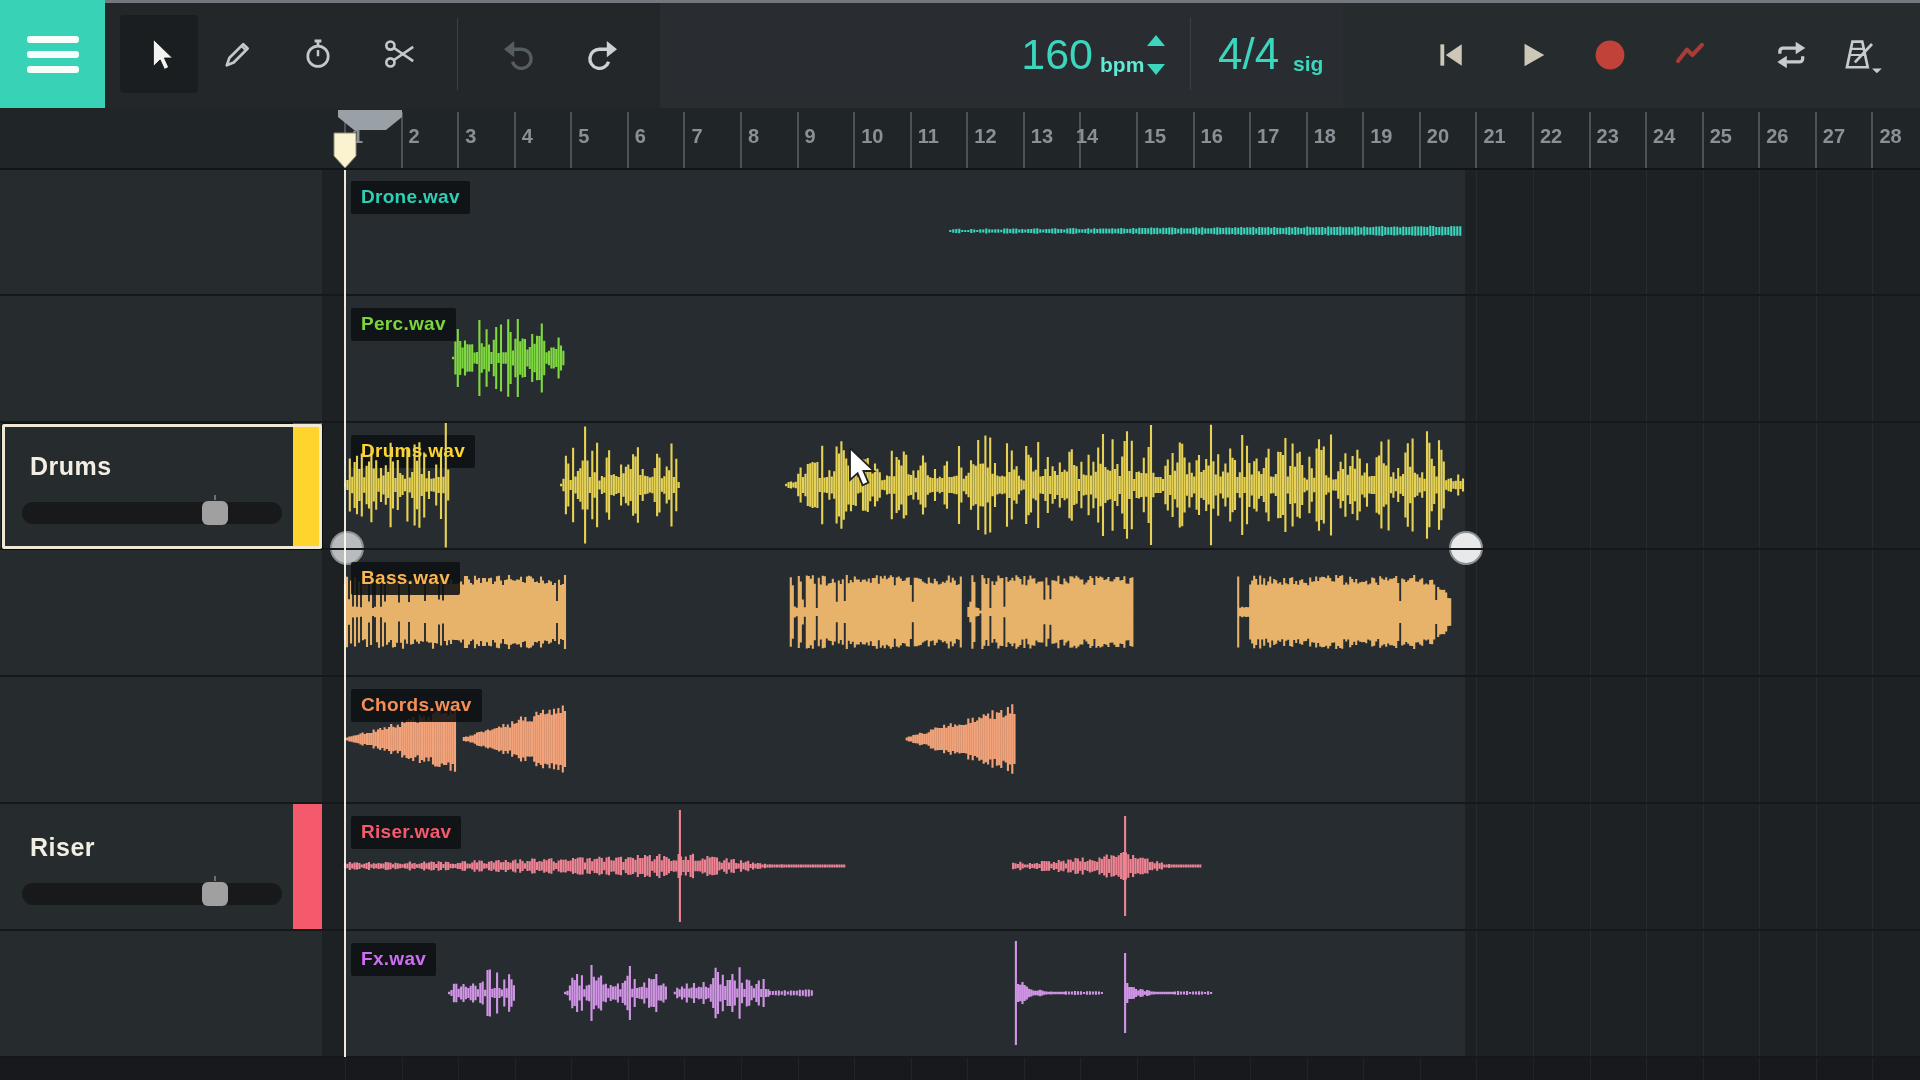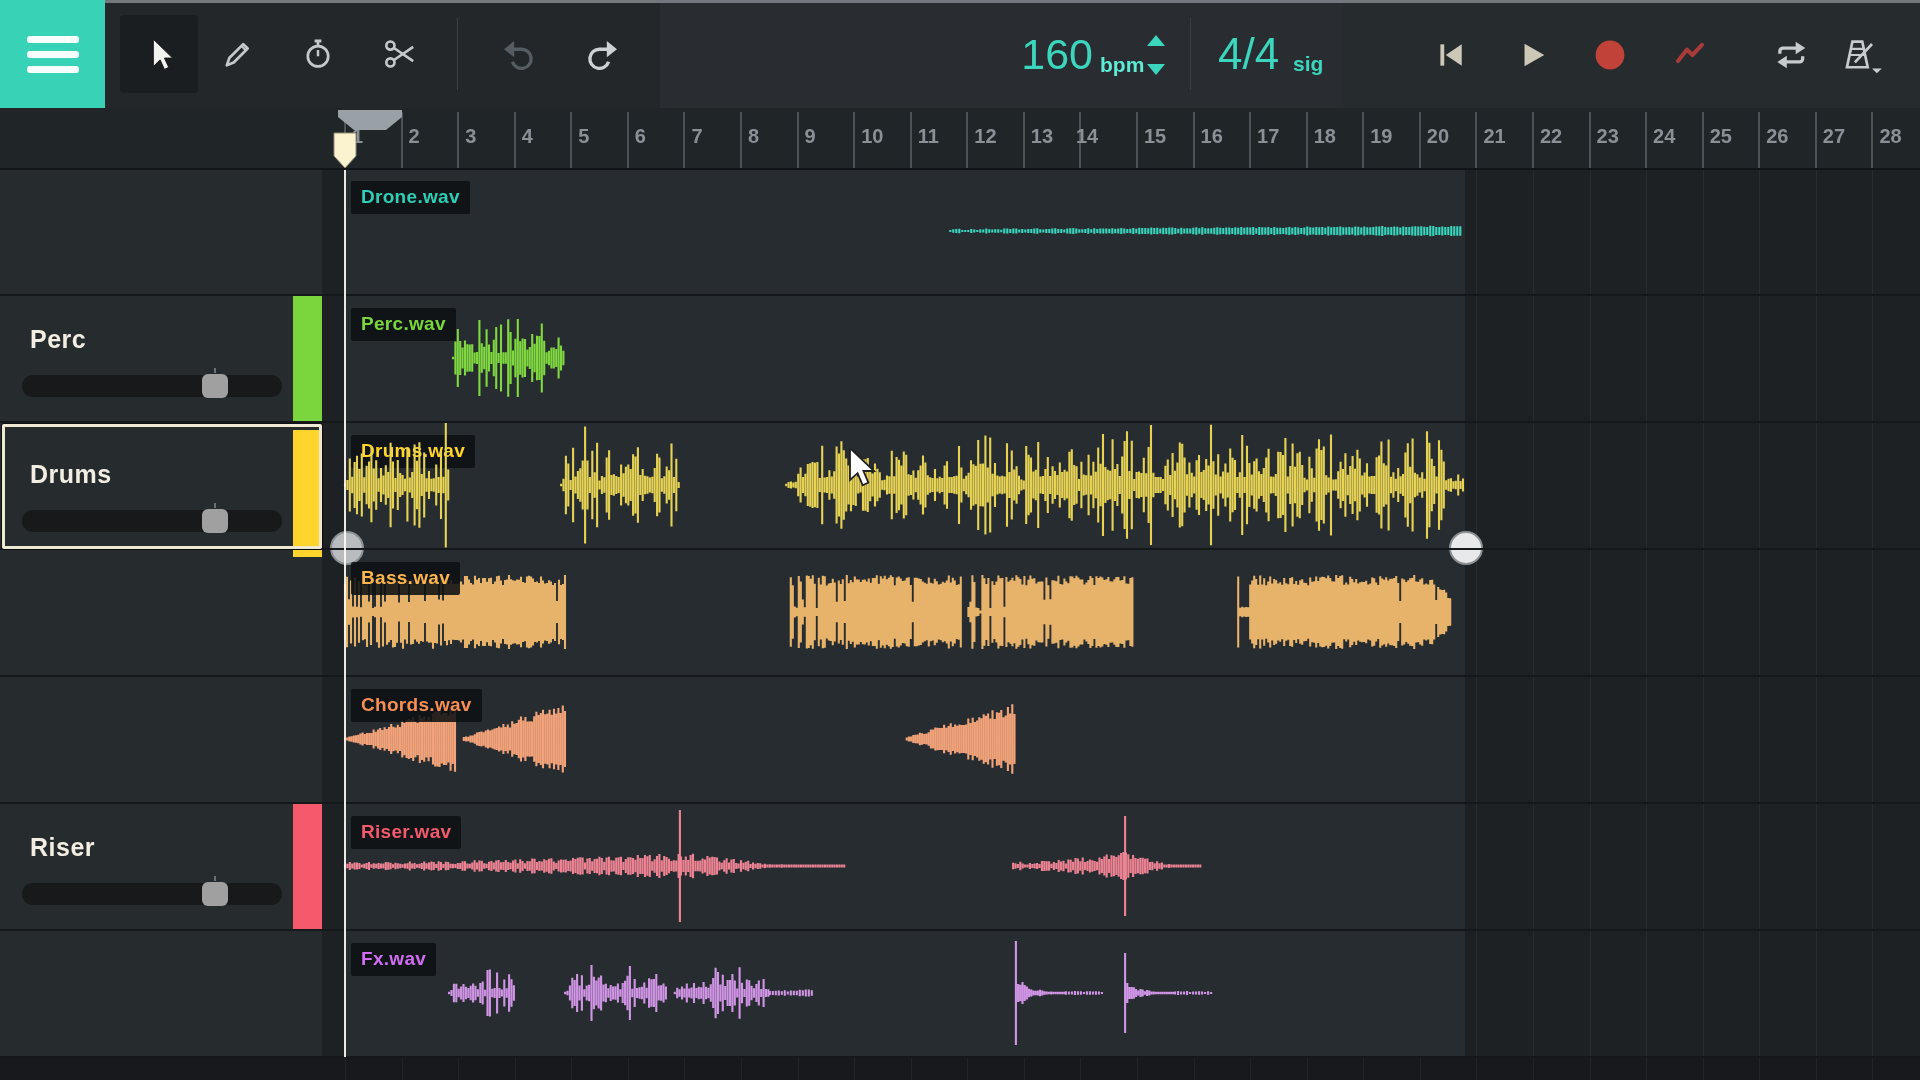--- a/index.html
+++ b/index.html
@@ -261,29 +261,21 @@
       <path d="M950.3 230.1V231.9M953.3 229.2V232.8M956.3 228.9V233.1M959.3 228.8V233.2M962.3 230.1V231.9M965.3 229.9V232.1M968.3 229.9V232.1M971.3 228.9V233.1M974.3 229.5V232.5M977.3 229.9V232.1M980.3 229.2V232.8M983.3 229.5V232.5M986.3 228.6V233.4M989.3 229.2V232.8M992.3 229.6V232.4M995.3 229.3V232.7M998.3 229.2V232.8M1001.3 229.8V232.2M1004.3 228.5V233.5M1007.3 228.6V233.4M1010.3 229.1V232.9M1013.3 228.4V233.6M1016.3 228.5V233.5M1019.3 229.4V232.6M1022.3 228.9V233.1M1025.3 229.5V232.5M1028.3 228.9V233.1M1031.3 228.9V233.1M1034.3 228.4V233.6M1037.3 228.3V233.7M1040.3 229.2V232.8M1043.3 229.4V232.6M1046.3 228.9V233.1M1049.3 229.1V232.9M1052.3 228.6V233.4M1055.3 228.2V233.8M1058.3 228.9V233.1M1061.3 228.9V233.1M1064.3 229.5V232.5M1067.3 228.6V233.4M1070.3 228.2V233.8M1073.3 228.1V233.9M1076.3 228.4V233.6M1079.3 229.3V232.7M1082.3 229.2V232.8M1085.3 228.9V233.1M1088.3 228.2V233.8M1091.3 229.2V232.8M1094.3 228.3V233.7M1097.3 229.1V232.9M1100.3 228.5V233.5M1103.3 228.5V233.5M1106.3 228.5V233.5M1109.3 228.8V233.2M1112.3 228.2V233.8M1115.3 228.7V233.3M1118.3 228.5V233.5M1121.3 227.9V234.1M1124.3 228.5V233.5M1127.3 228.9V233.1M1130.3 228.7V233.3M1133.3 228.1V233.9M1136.3 228.8V233.2M1139.3 227.7V234.3M1142.3 228.0V234.0M1145.3 228.0V234.0M1148.3 228.3V233.7M1151.3 227.6V234.4M1154.3 228.1V233.9M1157.3 227.7V234.3M1160.3 228.6V233.4M1163.3 227.8V234.2M1166.3 228.0V234.0M1169.3 227.4V234.6M1172.3 227.6V234.4M1175.3 228.0V234.0M1178.3 228.7V233.3M1181.3 227.8V234.2M1184.3 228.4V233.6M1187.3 228.3V233.7M1190.3 228.5V233.5M1193.3 227.7V234.3M1196.3 227.3V234.7M1199.3 228.2V233.8M1202.3 227.3V234.7M1205.3 228.2V233.8M1208.3 228.3V233.7M1211.3 228.2V233.8M1214.3 227.7V234.3M1217.3 227.2V234.8M1220.3 227.8V234.2M1223.3 227.9V234.1M1226.3 227.4V234.6M1229.3 227.4V234.6M1232.3 228.1V233.9M1235.3 227.2V234.8M1238.3 227.8V234.2M1241.3 227.0V235.0M1244.3 227.8V234.2M1247.3 227.2V234.8M1250.3 227.4V234.6M1253.3 227.1V234.9M1256.3 228.3V233.7M1259.3 227.0V235.0M1262.3 227.3V234.7M1265.3 227.6V234.4M1268.3 226.9V235.1M1271.3 228.1V233.9M1274.3 226.9V235.1M1277.3 227.8V234.2M1280.3 227.7V234.3M1283.3 228.0V234.0M1286.3 227.6V234.4M1289.3 227.0V235.0M1292.3 227.8V234.2M1295.3 227.0V235.0M1298.3 227.4V234.6M1301.3 227.9V234.1M1304.3 227.5V234.5M1307.3 226.6V235.4M1310.3 227.3V234.7M1313.3 227.4V234.6M1316.3 227.0V235.0M1319.3 227.2V234.8M1322.3 227.1V234.9M1325.3 227.7V234.3M1328.3 226.6V235.4M1331.3 227.3V234.7M1334.3 226.9V235.1M1337.3 227.0V235.0M1340.3 226.4V235.6M1343.3 227.3V234.7M1346.3 227.2V234.8M1349.3 227.0V235.0M1352.3 227.5V234.5M1355.3 226.6V235.4M1358.3 226.8V235.2M1361.3 227.5V234.5M1364.3 226.4V235.6M1367.3 227.3V234.7M1370.3 227.2V234.8M1373.3 227.1V234.9M1376.3 226.5V235.5M1379.3 226.4V235.6M1382.3 226.1V235.9M1385.3 227.1V234.9M1388.3 227.3V234.7M1391.3 227.0V235.0M1394.3 226.5V235.5M1397.3 226.8V235.2M1400.3 227.4V234.6M1403.3 226.4V235.6M1406.3 227.0V235.0M1409.3 227.0V235.0M1412.3 226.6V235.4M1415.3 226.3V235.7M1418.3 226.4V235.6M1421.3 226.2V235.8M1424.3 226.8V235.2M1427.3 227.0V235.0M1430.3 225.8V236.2M1433.3 226.1V235.9M1436.3 226.9V235.1M1439.3 227.0V235.0M1442.3 226.6V235.4M1445.3 226.9V235.1M1448.3 227.1V234.9M1451.3 225.9V236.1M1454.3 226.3V235.7M1457.3 226.2V235.8M1460.3 226.2V235.8" stroke="#3bd8c0" stroke-width="2.1" fill="none"></path>
       <path d="M453.0 356.8V359.2M455.4 341.5V374.5M457.8 329.0V387.0M460.2 341.0V375.0M462.6 347.6V368.4M465.0 340.4V375.6M467.4 344.2V371.8M469.8 344.4V371.6M472.2 344.3V371.7M474.6 352.5V363.5M477.0 352.1V363.9M479.4 320.1V395.9M481.8 343.2V372.8M484.2 346.8V369.2M486.6 329.3V386.7M489.0 344.4V371.6M491.4 351.9V364.1M493.8 339.8V376.2M496.2 326.9V389.1M498.6 353.0V363.0M501.0 324.4V391.6M503.4 352.2V363.8M505.8 352.3V363.7M508.2 319.3V396.7M510.6 332.1V383.9M513.0 350.4V365.6M515.4 338.8V377.2M517.8 319.1V396.9M520.2 341.3V374.7M522.6 338.6V377.4M525.0 338.9V377.1M527.4 349.6V366.4M529.8 347.0V369.0M532.2 334.0V382.0M534.6 343.8V372.2M537.0 335.8V380.2M539.4 336.1V379.9M541.8 323.4V392.6M544.2 340.8V375.2M546.6 352.3V363.7M549.0 350.8V365.2M551.4 347.5V368.5M553.8 347.4V368.6M556.2 349.1V366.9M558.6 337.5V378.5M561.0 345.6V370.4M563.4 350.7V365.3" stroke="#7fd840" stroke-width="2.1" fill="none"></path>
       <path d="M345.0 483.8V486.2M347.4 479.9V490.1M349.8 458.5V511.5M352.2 476.7V493.3M354.6 461.9V508.1M357.0 455.8V514.2M359.4 469.1V500.9M361.8 453.5V516.5M364.2 477.2V492.8M366.6 465.8V504.2M369.0 461.5V508.5M371.4 447.7V522.3M373.8 468.5V501.5M376.2 460.3V509.7M378.6 478.3V491.7M381.0 468.1V501.9M383.4 475.4V494.6M385.8 465.3V504.7M388.2 471.9V498.1M390.6 442.8V527.2M393.0 461.4V508.6M395.4 478.1V491.9M397.8 460.0V510.0M400.2 473.1V496.9M402.6 475.1V494.9M405.0 478.8V491.2M407.4 448.5V521.5M409.8 477.5V492.5M412.2 472.0V498.0M414.6 444.6V525.4M417.0 460.7V509.3M419.4 442.3V527.7M421.8 474.1V495.9M424.2 452.4V517.6M426.6 478.2V491.8M429.0 471.1V498.9M431.4 478.8V491.2M433.8 478.3V491.7M436.2 464.5V505.5M438.6 477.0V493.0M441.0 451.0V519.0M443.4 476.8V493.2M445.8 422.6V547.4M448.2 469.5V500.5M561.1 483.8V486.2M563.5 478.8V491.2M565.9 455.8V514.2M568.3 463.5V506.5M570.7 480.1V489.9M573.1 447.7V522.3M575.5 476.4V493.6M577.9 471.1V498.9M580.3 468.2V501.8M582.7 460.4V509.6M585.1 426.4V543.6M587.5 460.4V509.6M589.9 476.9V493.1M592.3 450.7V519.3M594.7 472.3V497.7M597.1 442.8V527.2M599.5 480.6V489.4M601.9 476.1V493.9M604.3 477.3V492.7M606.7 457.4V512.6M609.1 450.3V519.7M611.5 475.0V495.0M613.9 474.3V495.7M616.3 476.1V493.9M618.7 477.1V492.9M621.1 464.4V505.6M623.5 473.2V496.8M625.9 466.7V503.3M628.3 464.5V505.5M630.7 469.0V501.0M633.1 454.3V515.7M635.5 456.6V513.4M637.9 447.3V522.7M640.3 475.1V494.9M642.7 469.0V501.0M645.1 475.8V494.2M647.5 476.2V493.8M649.9 477.4V492.6M652.3 476.8V493.2M654.7 468.1V501.9M657.1 453.8V516.2M659.5 457.6V512.4M661.9 478.2V491.8M664.3 476.2V493.8M666.7 466.4V503.6M669.1 470.2V499.8M671.5 443.6V526.4M673.9 476.9V493.1M676.3 458.8V511.2M678.7 481.9V488.1M786.2 483.8V486.2M788.6 481.9V488.1M791.0 481.6V488.4M793.4 482.5V487.5M795.8 481.8V488.2M798.2 473.7V496.3M800.6 467.5V502.5M803.0 477.0V493.0M805.4 473.8V496.2M807.8 464.0V506.0M810.2 463.3V506.7M812.6 462.1V507.9M815.0 462.8V507.2M817.4 461.9V508.1M819.8 478.0V492.0M822.2 445.7V524.3M824.6 477.6V492.4M827.0 477.1V492.9M829.4 470.3V499.7M831.8 476.4V493.6M834.2 471.3V498.7M836.6 446.4V523.6M839.0 453.4V516.6M841.4 441.2V528.8M843.8 450.3V519.7M846.2 458.6V511.4M848.6 465.5V504.5M851.0 458.8V511.2M853.4 464.9V505.1M855.8 464.1V505.9M858.2 476.6V493.4M860.6 477.5V492.5M863.0 459.3V510.7M865.4 459.3V510.7M867.8 458.1V511.9M870.2 468.8V501.2M872.6 473.4V496.6M875.0 463.5V506.5M877.4 468.7V501.3M879.8 472.3V497.7M882.2 480.3V489.7M884.6 479.8V490.2M887.0 475.6V494.4M889.4 476.2V493.8M891.8 450.8V519.2M894.2 476.2V493.8M896.6 456.9V513.1M899.0 459.7V510.3M901.4 465.6V504.4M903.8 451.4V518.6M906.2 454.7V515.3M908.6 474.3V495.7M911.0 475.1V494.9M913.4 470.5V499.5M915.8 477.7V492.3M918.2 470.3V499.7M920.6 465.6V504.4M923.0 455.6V514.4M925.4 462.6V507.4M927.8 475.2V494.8M930.2 477.3V492.7M932.6 477.9V492.1M935.0 468.9V501.1M937.4 478.3V491.7M939.8 476.7V493.3M942.2 477.9V492.1M944.6 465.6V504.4M947.0 461.2V508.8M949.4 477.1V492.9M951.8 476.9V493.1M954.2 476.2V493.8M956.6 475.7V494.3M959.0 446.1V523.9M961.4 467.5V502.5M963.8 478.8V491.2M966.2 475.8V494.2M968.6 472.8V497.2M971.0 460.3V509.7M973.4 464.2V505.8M975.8 465.7V504.3M978.2 440.1V529.9M980.6 463.8V506.2M983.0 463.5V506.5M985.4 435.4V534.6M987.8 467.6V502.4M990.2 437.6V532.4M992.6 473.8V496.2M995.0 463.0V507.0M997.4 475.6V494.4M999.8 476.6V493.4M1002.2 475.8V494.2M1004.6 476.4V493.6M1007.0 443.3V526.7M1009.4 471.9V498.1M1011.8 450.6V519.4M1014.2 469.4V500.6M1016.6 466.2V503.8M1019.0 475.8V494.2M1021.4 479.4V490.6M1023.8 480.6V489.4M1026.2 446.1V523.9M1028.6 454.7V515.3M1031.0 457.5V512.5M1033.4 471.5V498.5M1035.8 469.7V500.3M1038.2 441.9V528.1M1040.6 476.4V493.6M1043.0 476.1V493.9M1045.4 469.0V501.0M1047.8 457.1V512.9M1050.2 476.1V493.9M1052.6 466.2V503.8M1055.0 471.0V499.0M1057.4 474.9V495.1M1059.8 462.4V507.6M1062.2 472.0V498.0M1064.6 469.7V500.3M1067.0 471.4V498.6M1069.4 451.8V518.2M1071.8 449.3V520.7M1074.2 464.9V505.1M1076.6 466.3V503.7M1079.0 479.0V491.0M1081.4 461.7V508.3M1083.8 474.4V495.6M1086.2 475.2V494.8M1088.6 454.8V515.2M1091.0 475.4V494.6M1093.4 461.7V508.3M1095.8 471.7V498.3M1098.2 447.4V522.6M1100.6 463.7V506.3M1103.0 434.0V536.0M1105.4 466.9V503.1M1107.8 469.7V500.3M1110.2 470.7V499.3M1112.6 439.2V530.8M1115.0 469.0V501.0M1117.4 463.9V506.1M1119.8 475.9V494.1M1122.2 456.5V513.5M1124.6 441.0V529.0M1127.0 431.2V538.8M1129.4 471.1V498.9M1131.8 440.8V529.2M1134.2 479.1V490.9M1136.6 471.9V498.1M1139.0 471.5V498.5M1141.4 473.0V497.0M1143.8 457.7V512.3M1146.2 473.3V496.7M1148.6 446.9V523.1M1151.0 424.9V545.1M1153.4 472.8V497.2M1155.8 476.9V493.1M1158.2 477.0V493.0M1160.6 476.9V493.1M1163.0 479.0V491.0M1165.4 465.8V504.2M1167.8 459.6V510.4M1170.2 475.1V494.9M1172.6 452.9V517.1M1175.0 470.8V499.2M1177.4 462.5V507.5M1179.8 442.4V527.6M1182.2 443.7V526.3M1184.6 457.4V512.6M1187.0 474.2V495.8M1189.4 462.5V507.5M1191.8 472.8V497.2M1194.2 476.5V493.5M1196.6 460.3V509.7M1199.0 455.0V515.0M1201.4 472.1V497.9M1203.8 470.0V500.0M1206.2 458.9V511.1M1208.6 465.6V504.4M1211.0 424.7V545.3M1213.4 461.2V508.8M1215.8 474.4V495.6M1218.2 454.2V515.8M1220.6 476.5V493.5M1223.0 471.6V498.4M1225.4 463.5V506.5M1227.8 472.5V497.5M1230.2 448.5V521.5M1232.6 457.8V512.2M1235.0 460.0V510.0M1237.4 476.9V493.1M1239.8 472.2V497.8M1242.2 435.0V535.0M1244.6 477.1V492.9M1247.0 445.7V524.3M1249.4 463.0V507.0M1251.8 474.6V495.4M1254.2 461.2V508.8M1256.6 458.5V511.5M1259.0 471.2V498.8M1261.4 474.0V496.0M1263.8 467.9V502.1M1266.2 457.4V512.6M1268.6 448.7V521.3M1271.0 476.6V493.4M1273.4 476.8V493.2M1275.8 474.0V496.0M1278.2 451.8V518.2M1280.6 451.9V518.1M1283.0 455.1V514.9M1285.4 437.9V532.1M1287.8 476.4V493.6M1290.2 465.9V504.1M1292.6 443.5V526.5M1295.0 466.8V503.2M1297.4 453.2V516.8M1299.8 451.8V518.2M1302.2 465.1V504.9M1304.6 477.8V492.2M1307.0 479.4V490.6M1309.4 456.8V513.2M1311.8 468.2V501.8M1314.2 477.8V492.2M1316.6 448.4V521.6M1319.0 439.3V530.7M1321.4 450.1V519.9M1323.8 446.6V523.4M1326.2 475.3V494.7M1328.6 477.6V492.4M1331.0 434.4V535.6M1333.4 479.5V490.5M1335.8 479.3V490.7M1338.2 471.2V498.8M1340.6 461.8V508.2M1343.0 469.0V501.0M1345.4 453.2V516.8M1347.8 474.8V495.2M1350.2 466.0V504.0M1352.6 456.0V514.0M1355.0 468.7V501.3M1357.4 449.7V520.3M1359.8 458.5V511.5M1362.2 475.5V494.5M1364.6 472.5V497.5M1367.0 463.2V506.8M1369.4 476.6V493.4M1371.8 476.0V494.0M1374.2 476.1V493.9M1376.6 457.3V512.7M1379.0 455.6V514.4M1381.4 441.5V528.5M1383.8 463.3V506.7M1386.2 465.5V504.5M1388.6 439.6V530.4M1391.0 476.7V493.3M1393.4 472.3V497.7M1395.8 478.7V491.3M1398.2 467.9V502.1M1400.6 476.3V493.7M1403.0 473.9V496.1M1405.4 452.5V517.5M1407.8 443.3V526.7M1410.2 466.7V503.3M1412.6 438.5V531.5M1415.0 472.8V497.2M1417.4 474.2V495.8M1419.8 477.6V492.4M1422.2 472.2V497.8M1424.6 478.7V491.3M1427.0 431.2V538.8M1429.4 442.8V527.2M1431.8 458.7V511.3M1434.2 466.1V503.9M1436.6 476.5V493.5M1439.0 440.3V529.7M1441.4 449.7V520.3M1443.8 461.6V508.4M1446.2 480.2V489.8M1448.6 478.8V491.2M1451.0 478.2V491.8M1453.4 481.2V488.8M1455.8 480.8V489.2M1458.2 474.5V495.5M1460.6 480.9V489.1M1463.0 478.4V491.6" stroke="#e6d254" stroke-width="2.1" fill="none"></path>
       <path d="M345.0 583.9V640.1M347.0 576.8V647.2M349.0 599.2V624.8M351.0 580.4V643.6M353.0 606.5V617.5M355.0 577.6V646.4M357.0 606.8V617.2M359.0 581.2V642.8M361.0 607.2V616.8M363.0 583.7V640.3M365.0 584.8V639.2M367.0 576.9V647.1M369.0 601.6V622.4M371.0 579.0V645.0M373.0 607.9V616.1M375.0 606.7V617.3M377.0 581.8V642.2M379.0 576.3V647.7M381.0 606.8V617.2M383.0 577.5V646.5M385.0 601.5V622.5M387.0 579.3V644.7M389.0 581.8V642.2M391.0 583.9V640.1M393.0 576.4V647.6M395.0 577.1V646.9M397.0 581.2V642.8M399.0 602.6V621.4M401.0 581.2V642.8M403.0 575.2V648.8M405.0 584.5V639.5M407.0 580.2V643.8M409.0 602.0V622.0M411.0 579.5V644.5M413.0 580.0V644.0M415.0 584.6V639.4M417.0 582.3V641.7M419.0 580.2V643.8M421.0 583.1V640.9M423.0 582.2V641.8M425.0 601.0V623.0M427.0 582.5V641.5M429.0 581.2V642.8M431.0 581.5V642.5M433.0 575.2V648.8M435.0 581.1V642.9M437.0 580.4V643.6M439.0 599.4V624.6M441.0 578.4V645.6M443.0 600.6V623.4M445.0 582.9V641.1M447.0 578.7V645.3M449.0 583.8V640.2M451.0 580.1V643.9M453.0 584.2V639.8M455.0 583.9V640.1M457.0 584.1V639.9M459.0 583.4V640.6M461.0 581.4V642.6M463.0 584.4V639.6M465.0 576.1V647.9M467.0 576.0V648.0M469.0 579.5V644.5M471.0 583.1V640.9M473.0 584.6V639.4M475.0 575.7V648.3M477.0 579.8V644.2M479.0 578.1V645.9M481.0 583.0V641.0M483.0 577.9V646.1M485.0 577.9V646.1M487.0 581.8V642.2M489.0 578.3V645.7M491.0 577.7V646.3M493.0 583.9V640.1M495.0 581.6V642.4M497.0 576.2V647.8M499.0 575.7V648.3M501.0 580.4V643.6M503.0 584.9V639.1M505.0 579.9V644.1M507.0 579.4V644.6M509.0 575.1V648.9M511.0 579.2V644.8M513.0 580.2V643.8M515.0 580.8V643.2M517.0 579.5V644.5M519.0 579.7V644.3M521.0 576.7V647.3M523.0 582.0V642.0M525.0 582.7V641.3M527.0 576.6V647.4M529.0 575.7V648.3M531.0 576.4V647.6M533.0 578.5V645.5M535.0 582.0V642.0M537.0 581.4V642.6M539.0 583.0V641.0M541.0 576.5V647.5M543.0 580.6V643.4M545.0 583.5V640.5M547.0 583.0V641.0M549.0 580.2V643.8M551.0 581.6V642.4M553.0 585.0V639.0M555.0 583.0V641.0M557.0 600.9V623.1M559.0 579.8V644.2M561.0 585.0V639.0M563.0 584.1V639.9M565.0 575.1V648.9M790.8 577.2V646.8M792.8 585.3V638.7M794.8 606.6V617.4M796.8 607.8V616.2M798.8 576.1V647.9M800.8 581.5V642.5M802.8 599.4V624.6M804.8 607.2V616.8M806.8 575.4V648.6M808.8 575.9V648.1M810.8 578.7V645.3M812.8 575.2V648.8M814.8 583.7V640.3M816.8 608.0V616.0M818.8 577.7V646.3M820.8 584.4V639.6M822.8 575.7V648.3M824.8 576.3V647.7M826.8 585.4V638.6M828.8 583.6V640.4M830.8 583.1V640.9M832.8 578.7V645.3M834.8 582.6V641.4M836.8 601.7V622.3M838.8 580.5V643.5M840.8 584.0V640.0M842.8 579.3V644.7M844.8 601.0V623.0M846.8 575.1V648.9M848.8 583.2V640.8M850.8 580.0V644.0M852.8 582.3V641.7M854.8 576.5V647.5M856.8 579.6V644.4M858.8 579.6V644.4M860.8 581.9V642.1M862.8 579.7V644.3M864.8 579.4V644.6M866.8 581.6V642.4M868.8 578.6V645.4M870.8 582.8V641.2M872.8 577.9V646.1M874.8 578.0V646.0M876.8 575.3V648.7M878.8 583.8V640.2M880.8 576.3V647.7M882.8 578.6V645.4M884.8 575.8V648.2M886.8 579.3V644.7M888.8 577.7V646.3M890.8 575.3V648.7M892.8 577.0V647.0M894.8 585.2V638.8M896.8 577.6V646.4M898.8 576.4V647.6M900.8 578.5V645.5M902.8 580.9V643.1M904.8 580.5V643.5M906.8 577.8V646.2M908.8 577.3V646.7M910.8 584.9V639.1M912.8 601.7V622.3M914.8 577.8V646.2M916.8 577.7V646.3M918.8 578.6V645.4M920.8 579.0V645.0M922.8 581.4V642.6M924.8 582.7V641.3M926.8 583.8V640.2M928.8 577.4V646.6M930.8 582.7V641.3M932.8 583.5V640.5M934.8 578.8V645.2M936.8 581.2V642.8M938.8 584.6V639.4M940.8 583.7V640.3M942.8 581.7V642.3M944.8 582.7V641.3M946.8 580.6V643.4M948.8 575.6V648.4M950.8 582.6V641.4M952.8 577.8V646.2M954.8 580.5V643.5M956.8 585.1V638.9M958.8 584.3V639.7M960.8 576.5V647.5M968.4 607.0V617.0M970.4 601.8V622.2M972.4 575.3V648.7M974.4 582.0V642.0M976.4 607.4V616.6M978.4 607.9V616.1M980.4 610.4V613.6M982.4 575.0V649.0M984.4 578.3V645.7M986.4 583.9V640.1M988.4 577.9V646.1M990.4 607.9V616.1M992.4 581.2V642.8M994.4 585.1V638.9M996.4 581.5V642.5M998.4 575.5V648.5M1000.4 578.2V645.8M1002.4 578.0V646.0M1004.4 606.7V617.3M1006.4 577.1V646.9M1008.4 581.7V642.3M1010.4 580.3V643.7M1012.4 577.8V646.2M1014.4 580.8V643.2M1016.4 575.3V648.7M1018.4 577.2V646.8M1020.4 579.1V644.9M1022.4 584.4V639.6M1024.4 576.0V648.0M1026.4 585.2V638.8M1028.4 579.8V644.2M1030.4 575.4V648.6M1032.4 578.8V645.2M1034.4 578.3V645.7M1036.4 583.5V640.5M1038.4 581.8V642.2M1040.4 581.5V642.5M1042.4 581.4V642.6M1044.4 599.8V624.2M1046.4 577.6V646.4M1048.4 585.2V638.8M1050.4 599.3V624.7M1052.4 580.3V643.7M1054.4 580.4V643.6M1056.4 581.2V642.8M1058.4 575.8V648.2M1060.4 583.9V640.1M1062.4 584.5V639.5M1064.4 578.4V645.6M1066.4 581.6V642.4M1068.4 583.2V640.8M1070.4 576.3V647.7M1072.4 576.4V647.6M1074.4 578.2V645.8M1076.4 575.8V648.2M1078.4 577.4V646.6M1080.4 579.5V644.5M1082.4 579.5V644.5M1084.4 584.5V639.5M1086.4 582.5V641.5M1088.4 580.0V644.0M1090.4 576.0V648.0M1092.4 578.1V645.9M1094.4 585.0V639.0M1096.4 576.3V647.7M1098.4 577.9V646.1M1100.4 576.4V647.6M1102.4 577.5V646.5M1104.4 579.9V644.1M1106.4 579.2V644.8M1108.4 577.1V646.9M1110.4 581.2V642.8M1112.4 581.6V642.4M1114.4 579.2V644.8M1116.4 577.1V646.9M1118.4 577.1V646.9M1120.4 580.4V643.6M1122.4 580.0V644.0M1124.4 576.3V647.7M1126.4 583.4V640.6M1128.4 583.8V640.2M1130.4 577.9V646.1M1132.4 577.3V646.7M1238.2 576.6V647.4M1240.2 607.8V616.2M1242.2 606.8V617.2M1244.2 607.6V616.4M1246.2 607.1V616.9M1248.2 607.2V616.8M1250.2 584.5V639.5M1252.2 580.6V643.4M1254.2 575.7V648.3M1256.2 579.1V644.9M1258.2 584.8V639.2M1260.2 575.4V648.6M1262.2 584.5V639.5M1264.2 578.2V645.8M1266.2 585.2V638.8M1268.2 581.6V642.4M1270.2 576.6V647.4M1272.2 583.6V640.4M1274.2 579.1V644.9M1276.2 580.3V643.7M1278.2 583.6V640.4M1280.2 582.3V641.7M1282.2 584.7V639.3M1284.2 578.0V646.0M1286.2 583.3V640.7M1288.2 584.2V639.8M1290.2 578.0V646.0M1292.2 577.2V646.8M1294.2 583.9V640.1M1296.2 580.9V643.1M1298.2 584.7V639.3M1300.2 580.2V643.8M1302.2 579.2V644.8M1304.2 582.7V641.3M1306.2 582.9V641.1M1308.2 585.3V638.7M1310.2 577.4V646.6M1312.2 581.8V642.2M1314.2 581.3V642.7M1316.2 576.6V647.4M1318.2 580.9V643.1M1320.2 577.6V646.4M1322.2 576.8V647.2M1324.2 577.1V646.9M1326.2 578.2V645.8M1328.2 575.5V648.5M1330.2 578.0V646.0M1332.2 581.3V642.7M1334.2 581.6V642.4M1336.2 575.1V648.9M1338.2 578.0V646.0M1340.2 576.1V647.9M1342.2 575.2V648.8M1344.2 584.8V639.2M1346.2 582.4V641.6M1348.2 584.6V639.4M1350.2 576.8V647.2M1352.2 579.0V645.0M1354.2 582.3V641.7M1356.2 579.1V644.9M1358.2 583.6V640.4M1360.2 582.3V641.7M1362.2 581.8V642.2M1364.2 582.0V642.0M1366.2 580.7V643.3M1368.2 584.5V639.5M1370.2 583.6V640.4M1372.2 577.5V646.5M1374.2 578.2V645.8M1376.2 582.5V641.5M1378.2 584.9V639.1M1380.2 576.2V647.8M1382.2 578.4V645.6M1384.2 579.7V644.3M1386.2 577.3V646.7M1388.2 580.6V643.4M1390.2 578.8V645.2M1392.2 578.8V645.2M1394.2 578.1V645.9M1396.2 576.0V648.0M1398.2 583.1V640.9M1400.2 601.1V622.9M1402.2 578.6V645.4M1404.2 579.4V644.6M1406.2 582.0V642.0M1408.2 580.2V643.8M1410.2 578.2V645.8M1412.2 578.0V646.0M1414.2 575.1V648.9M1416.2 581.4V642.6M1418.2 581.7V642.3M1420.2 579.4V644.6M1422.2 578.2V645.8M1424.2 584.6V639.4M1426.2 583.6V640.4M1428.2 584.5V639.5M1430.2 580.0V644.0M1432.2 579.8V644.2M1434.2 584.6V639.4M1436.2 599.9V624.1M1438.2 587.1V636.9M1440.2 589.5V634.5M1442.2 590.0V634.0M1444.2 589.8V634.2M1446.2 592.5V631.5M1448.2 598.1V625.9M1450.2 598.3V625.7" stroke="#e7b36a" stroke-width="2.1" fill="none"></path>
       <path d="M345.0 737.7V740.3M347.2 737.5V740.5M349.4 736.5V741.5M351.6 736.3V741.7M353.8 735.5V742.5M356.0 735.3V742.7M358.2 734.7V743.3M360.4 733.6V744.4M362.6 732.5V745.5M364.8 734.1V743.9M367.0 733.1V744.9M369.2 733.1V744.9M371.4 732.9V745.1M373.6 729.5V748.5M375.8 731.7V746.3M378.0 729.4V748.6M380.2 728.1V749.9M382.4 729.9V748.1M384.6 727.2V750.8M386.8 729.0V749.0M389.0 726.9V751.1M391.2 724.0V754.0M393.4 726.8V751.2M395.6 727.5V750.5M397.8 724.7V753.3M400.0 727.1V750.9M402.2 720.5V757.5M404.4 722.7V755.3M406.6 720.0V758.0M408.8 718.9V759.1M411.0 720.1V757.9M413.2 717.0V761.0M415.4 720.8V757.2M417.6 722.7V755.3M419.8 715.0V763.0M422.0 718.1V759.9M424.2 716.3V761.7M426.4 720.4V757.6M428.6 716.7V761.3M430.8 720.8V757.2M433.0 713.5V764.5M435.2 711.6V766.4M437.4 711.5V766.5M439.6 711.0V767.0M441.8 714.4V763.6M444.0 712.9V765.1M446.2 713.1V764.9M448.4 715.4V762.6M450.6 707.2V770.8M452.8 714.1V763.9M455.0 706.2V771.8M463.8 737.1V740.9M466.0 736.6V741.4M468.2 736.8V741.2M470.4 735.4V742.6M472.6 735.6V742.4M474.8 734.2V743.8M477.0 732.6V745.4M479.2 732.1V745.9M481.4 731.4V746.6M483.6 732.2V745.8M485.8 730.5V747.5M488.0 729.5V748.5M490.2 730.5V747.5M492.4 729.5V748.5M494.6 728.5V749.5M496.8 728.0V750.0M499.0 726.6V751.4M501.2 727.5V750.5M503.4 723.9V754.1M505.6 727.0V751.0M507.8 724.5V753.5M510.0 727.4V750.6M512.2 721.3V756.7M514.4 723.7V754.3M516.6 723.1V754.9M518.8 719.7V758.3M521.0 716.4V761.6M523.2 720.6V757.4M525.4 717.0V761.0M527.6 721.6V756.4M529.8 721.3V756.7M532.0 721.4V756.6M534.2 716.3V761.7M536.4 711.8V766.2M538.6 715.0V763.0M540.8 713.1V764.9M543.0 709.8V768.2M545.2 714.3V763.7M547.4 713.6V764.4M549.6 709.7V768.3M551.8 714.7V763.3M554.0 708.7V769.3M556.2 713.6V764.4M558.4 708.1V769.9M560.6 713.0V765.0M562.8 705.5V772.5M565.0 711.1V766.9M906.7 737.5V740.5M908.9 736.5V741.5M911.1 736.6V741.4M913.3 735.1V742.9M915.5 734.7V743.3M917.7 734.4V743.6M919.9 732.8V745.2M922.1 733.2V744.8M924.3 734.0V744.0M926.5 733.6V744.4M928.7 732.2V745.8M930.9 729.4V748.6M933.1 729.6V748.4M935.3 727.6V750.4M937.5 727.8V750.2M939.7 728.0V750.0M941.9 728.1V749.9M944.1 724.8V753.2M946.3 727.8V750.2M948.5 726.0V752.0M950.7 723.3V754.7M952.9 727.0V751.0M955.1 724.4V753.6M957.3 725.8V752.2M959.5 724.4V753.6M961.7 725.1V752.9M963.9 725.0V753.0M966.1 724.4V753.6M968.3 718.4V759.6M970.5 723.0V755.0M972.7 717.7V760.3M974.9 721.9V756.1M977.1 720.4V757.6M979.3 717.3V760.7M981.5 718.3V759.7M983.7 714.2V763.8M985.9 715.8V762.2M988.1 713.5V764.5M990.3 718.4V759.6M992.5 710.3V767.7M994.7 719.1V758.9M996.9 712.2V765.8M999.1 712.8V765.2M1001.3 710.0V768.0M1003.5 717.3V760.7M1005.7 715.5V762.5M1007.9 707.0V771.0M1010.1 713.5V764.5M1012.3 704.2V773.8M1014.5 713.9V764.1" stroke="#f2a379" stroke-width="2.1" fill="none"></path>
       <path d="M345.0 863.6V868.4M347.4 863.7V868.3M349.8 862.1V869.9M352.2 863.4V868.6M354.6 862.4V869.6M357.0 862.6V869.4M359.4 862.9V869.1M361.8 864.5V867.5M364.2 863.8V868.2M366.6 863.1V868.9M369.0 862.1V869.9M371.4 864.2V867.8M373.8 863.2V868.8M376.2 863.7V868.3M378.6 862.9V869.1M381.0 863.6V868.4M383.4 863.4V868.6M385.8 861.9V870.1M388.2 862.2V869.8M390.6 862.7V869.3M393.0 864.2V867.8M395.4 862.8V869.2M397.8 863.2V868.8M400.2 863.7V868.3M402.6 864.2V867.8M405.0 863.5V868.5M407.4 863.2V868.8M409.8 861.6V870.4M412.2 863.4V868.6M414.6 863.1V868.9M417.0 864.3V867.7M419.4 863.8V868.2M421.8 862.9V869.1M424.2 861.4V870.6M426.6 863.2V868.8M429.0 862.6V869.4M431.4 861.6V870.4M433.8 862.0V870.0M436.2 864.0V868.0M438.6 861.2V870.8M441.0 862.0V870.0M443.4 863.9V868.1M445.8 861.8V870.2M448.2 862.1V869.9M450.6 863.8V868.2M453.0 863.8V868.2M455.4 864.1V867.9M457.8 862.9V869.1M460.2 862.9V869.1M462.6 861.3V870.7M465.0 861.2V870.8M467.4 863.5V868.5M469.8 863.8V868.2M472.2 862.4V869.6M474.6 860.3V871.7M477.0 862.6V869.4M479.4 860.5V871.5M481.8 860.7V871.3M484.2 863.2V868.8M486.6 863.8V868.2M489.0 861.7V870.3M491.4 861.1V870.9M493.8 862.5V869.5M496.2 860.4V871.6M498.6 859.9V872.1M501.0 862.3V869.7M503.4 862.0V870.0M505.8 860.1V871.9M508.2 862.0V870.0M510.6 862.8V869.2M513.0 860.6V871.4M515.4 859.5V872.5M517.8 863.3V868.7M520.2 859.3V872.7M522.6 860.9V871.1M525.0 863.2V868.8M527.4 861.1V870.9M529.8 861.3V870.7M532.2 858.6V873.4M534.6 858.7V873.3M537.0 861.9V870.1M539.4 861.0V871.0M541.8 861.5V870.5M544.2 859.2V872.8M546.6 860.3V871.7M549.0 858.7V873.3M551.4 858.3V873.7M553.8 861.4V870.6M556.2 862.9V869.1M558.6 860.6V871.4M561.0 859.5V872.5M563.4 859.8V872.2M565.8 859.5V872.5M568.2 861.0V871.0M570.6 860.5V871.5M573.0 857.9V874.1M575.4 859.0V873.0M577.8 857.7V874.3M580.2 857.3V874.7M582.6 857.5V874.5M585.0 862.5V869.5M587.4 858.4V873.6M589.8 858.0V874.0M592.2 861.2V870.8M594.6 859.0V873.0M597.0 858.7V873.3M599.4 856.7V875.3M601.8 857.9V874.1M604.2 861.7V870.3M606.6 857.6V874.4M609.0 856.7V875.3M611.4 860.3V871.7M613.8 860.6V871.4M616.2 857.7V874.3M618.6 857.3V874.7M621.0 856.8V875.2M623.4 861.9V870.1M625.8 859.1V872.9M628.2 857.3V874.7M630.6 857.2V874.8M633.0 857.9V874.1M635.4 859.7V872.3M637.8 855.1V876.9M640.2 858.0V874.0M642.6 858.0V874.0M645.0 855.0V877.0M647.4 856.2V875.8M649.8 855.1V876.9M652.2 861.2V870.8M654.6 859.3V872.7M657.0 855.9V876.1M659.4 853.9V878.1M661.8 860.2V871.8M664.2 856.1V875.9M666.6 857.1V874.9M669.0 858.8V873.2M671.4 861.0V871.0M673.8 860.3V871.7M676.2 860.5V871.5M678.6 854.1V877.9M681.0 856.6V875.4M683.4 859.9V872.1M685.8 856.5V875.5M688.2 859.9V872.1M690.6 855.1V876.9M693.0 853.8V878.2M695.4 860.7V871.3M697.8 860.7V871.3M700.2 860.6V871.4M702.6 858.4V873.6M705.0 859.4V872.6M707.4 855.9V876.1M709.8 857.5V874.5M712.2 856.7V875.3M714.6 856.9V875.1M717.0 857.5V874.5M719.4 861.4V870.6M721.8 862.7V869.3M724.2 860.2V871.8M726.6 858.3V873.7M729.0 862.4V869.6M731.4 859.5V872.5M733.8 859.0V873.0M736.2 863.0V869.0M738.6 863.4V868.6M741.0 860.3V871.7M743.4 862.8V869.2M745.8 861.7V870.3M748.2 860.8V871.2M750.6 864.1V867.9M753.0 862.5V869.5M755.4 863.8V868.2M757.8 863.0V869.0M760.2 863.2V868.8M762.6 864.4V867.6M765.0 863.7V868.3M767.4 864.4V867.6M769.8 864.2V867.8M772.2 864.5V867.5M774.6 864.6V867.4M777.0 864.6V867.4M779.4 864.5V867.5M781.8 864.3V867.7M784.2 864.5V867.5M786.6 864.6V867.4M789.0 864.5V867.5M791.4 864.6V867.4M793.8 864.6V867.4M796.2 864.6V867.4M798.6 864.6V867.4M801.0 864.6V867.4M803.4 864.6V867.4M805.8 864.6V867.4M808.2 864.6V867.4M810.6 864.6V867.4M813.0 864.6V867.4M815.4 864.6V867.4M817.8 864.6V867.4M820.2 864.6V867.4M822.6 864.6V867.4M825.0 864.6V867.4M827.4 864.6V867.4M829.8 864.5V867.5M832.2 864.6V867.4M834.6 864.6V867.4M837.0 864.6V867.4M839.4 864.6V867.4M841.8 864.6V867.4M844.2 864.6V867.4M679.9 810.0V922.0M1013.1 862.7V869.3M1015.5 863.2V868.8M1017.9 864.0V868.0M1020.3 861.8V870.2M1022.7 863.6V868.4M1025.1 864.4V867.6M1027.5 864.4V867.6M1029.9 862.9V869.1M1032.3 864.1V867.9M1034.7 863.5V868.5M1037.1 863.1V868.9M1039.5 864.1V867.9M1041.9 860.9V871.1M1044.3 860.9V871.1M1046.7 861.2V870.8M1049.1 861.3V870.7M1051.5 863.7V868.3M1053.9 862.1V869.9M1056.3 863.1V868.9M1058.7 860.0V872.0M1061.1 861.4V870.6M1063.5 860.7V871.3M1065.9 863.4V868.6M1068.3 859.4V872.6M1070.7 859.8V872.2M1073.1 861.8V870.2M1075.5 858.1V873.9M1077.9 858.4V873.6M1080.3 861.3V870.7M1082.7 857.4V874.6M1085.1 862.1V869.9M1087.5 861.0V871.0M1089.9 859.6V872.4M1092.3 860.3V871.7M1094.7 860.9V871.1M1097.1 861.8V870.2M1099.5 857.5V874.5M1101.9 858.9V873.1M1104.3 856.6V875.4M1106.7 854.6V877.4M1109.1 859.1V872.9M1111.5 855.3V876.7M1113.9 855.8V876.2M1116.3 857.1V874.9M1118.7 855.3V876.7M1121.1 852.9V879.1M1123.5 852.1V879.9M1125.9 852.6V879.4M1128.3 854.2V877.8M1130.7 859.1V872.9M1133.1 855.0V877.0M1135.5 857.9V874.1M1137.9 858.8V873.2M1140.3 857.8V874.2M1142.7 857.7V874.3M1145.1 858.8V873.2M1147.5 858.5V873.5M1149.9 861.9V870.1M1152.3 861.8V870.2M1154.7 863.2V868.8M1157.1 861.3V870.7M1159.5 863.3V868.7M1161.9 862.6V869.4M1164.3 864.4V867.6M1166.7 864.6V867.4M1169.1 864.0V868.0M1171.5 864.6V867.4M1173.9 864.6V867.4M1176.3 864.6V867.4M1178.7 864.5V867.5M1181.1 864.6V867.4M1183.5 864.6V867.4M1185.9 864.6V867.4M1188.3 864.6V867.4M1190.7 864.6V867.4M1193.1 864.6V867.4M1195.5 864.6V867.4M1197.9 864.4V867.6M1200.3 864.6V867.4M1125.1 816.0V916.0" stroke="#ee8493" stroke-width="2.1" fill="none"></path>
       <path d="M449.1 991.8V994.2M451.5 990.1V995.9M453.9 983.7V1002.3M456.3 983.7V1002.3M458.7 988.8V997.2M461.1 986.4V999.6M463.5 984.1V1001.9M465.9 986.7V999.3M468.3 987.9V998.1M470.7 985.7V1000.3M473.1 983.6V1002.4M475.5 985.8V1000.2M477.9 989.3V996.7M480.3 982.9V1003.1M482.7 981.6V1004.4M485.1 989.7V996.3M487.5 970.1V1015.9M489.9 969.4V1016.6M492.3 988.8V997.2M494.7 987.9V998.1M497.1 972.4V1013.6M499.5 988.1V997.9M501.9 989.6V996.4M504.3 979.4V1006.6M506.7 988.2V997.8M509.1 974.3V1011.7M511.5 979.3V1006.7M513.9 985.3V1000.7M565.1 991.8V994.2M567.5 990.8V995.2M569.9 985.6V1000.4M572.3 977.7V1008.3M574.7 980.1V1005.9M577.1 974.1V1011.9M579.5 985.5V1000.5M581.9 975.2V1010.8M584.3 989.2V996.8M586.7 985.6V1000.4M589.1 984.8V1001.2M591.5 965.1V1020.9M593.9 976.8V1009.2M596.3 980.5V1005.5M598.7 977.4V1008.6M601.1 975.5V1010.5M603.5 984.5V1001.5M605.9 983.7V1002.3M608.3 988.2V997.8M610.7 984.9V1001.1M613.1 986.4V999.6M615.5 986.3V999.7M617.9 983.6V1002.4M620.3 989.2V996.8M622.7 983.1V1002.9M625.1 980.7V1005.3M627.5 975.8V1010.2M629.9 966.1V1019.9M632.3 988.8V997.2M634.7 979.0V1007.0M637.1 988.1V997.9M639.5 987.3V998.7M641.9 986.7V999.3M644.3 982.6V1003.4M646.7 987.8V998.2M649.1 978.3V1007.7M651.5 979.2V1006.8M653.9 979.1V1006.9M656.3 974.0V1012.0M658.7 985.5V1000.5M661.1 985.3V1000.7M663.5 983.4V1002.6M665.9 986.6V999.4M674.8 991.8V994.2M677.2 987.8V998.2M679.6 989.3V996.7M682.0 986.4V999.6M684.4 988.6V997.4M686.8 983.4V1002.6M689.2 988.5V997.5M691.6 987.4V998.6M694.0 983.1V1002.9M696.4 988.0V998.0M698.8 986.8V999.2M701.2 987.2V998.8M703.6 982.0V1004.0M706.0 986.8V999.2M708.4 987.7V998.3M710.8 984.2V1001.8M713.2 977.9V1008.1M715.6 967.7V1018.3M718.0 971.9V1014.1M720.4 984.5V1001.5M722.8 974.8V1011.2M725.2 986.0V1000.0M727.6 980.1V1005.9M730.0 980.0V1006.0M732.4 974.0V1012.0M734.8 980.5V1005.5M737.2 988.6V997.4M739.6 967.2V1018.8M742.0 982.7V1003.3M744.4 988.9V997.1M746.8 979.5V1006.5M749.2 980.3V1005.7M751.6 985.7V1000.3M754.0 988.2V997.8M756.4 984.1V1001.9M758.8 980.4V1005.6M761.2 989.0V997.0M763.6 979.0V1007.0M766.0 988.9V997.1M768.4 989.3V996.7M769.8 991.1V994.9M772.8 991.0V995.0M775.8 990.7V995.3M778.8 990.6V995.4M781.8 991.3V994.7M784.8 990.3V995.7M787.8 991.5V994.5M790.8 990.4V995.6M793.8 990.8V995.2M796.8 990.7V995.3M799.8 989.7V996.3M802.8 990.3V995.7M805.8 989.6V996.4M808.8 989.6V996.4M811.8 990.2V995.8M1015.9 941.0V1045.0M1018.1 984.0V1002.0M1020.3 984.8V1001.2M1022.5 982.1V1003.9M1024.7 985.0V1001.0M1026.9 986.4V999.6M1029.1 988.8V997.2M1031.3 989.5V996.5M1033.5 990.5V995.5M1035.7 990.8V995.2M1037.9 990.5V995.5M1040.1 989.7V996.3M1042.3 990.5V995.5M1044.5 991.2V994.8M1046.7 991.5V994.5M1048.9 991.8V994.2M1051.1 991.6V994.4M1053.3 991.8V994.2M1055.5 991.8V994.2M1057.7 991.8V994.2M1059.9 991.8V994.2M1062.1 991.8V994.2M1064.3 991.8V994.2M1065.9 991.3V994.7M1068.9 991.5V994.5M1071.9 991.6V994.4M1074.9 991.0V995.0M1077.9 991.3V994.7M1080.9 991.2V994.8M1083.9 991.9V994.1M1086.9 991.2V994.8M1089.9 991.2V994.8M1092.9 991.4V994.6M1095.9 991.3V994.7M1098.9 991.4V994.6M1101.9 991.9V994.1M1125.1 953.0V1033.0M1127.3 983.1V1002.9M1129.5 986.9V999.1M1131.7 986.9V999.1M1133.9 987.2V998.8M1136.1 988.9V997.1M1138.3 990.4V995.6M1140.5 988.9V997.1M1142.7 989.5V996.5M1144.9 991.2V994.8M1147.1 990.1V995.9M1149.3 990.4V995.6M1151.5 991.4V994.6M1153.7 991.5V994.5M1155.9 991.8V994.2M1158.1 991.8V994.2M1160.3 991.8V994.2M1162.5 991.8V994.2M1164.7 991.8V994.2M1166.9 991.8V994.2M1169.1 991.8V994.2M1171.3 991.8V994.2M1173.5 991.8V994.2M1175.1 991.6V994.4M1178.1 991.1V994.9M1181.1 991.5V994.5M1184.1 991.5V994.5M1187.1 991.1V994.9M1190.1 991.9V994.1M1193.1 991.5V994.5M1196.1 991.6V994.4M1199.1 991.3V994.7M1202.1 991.4V994.6M1205.1 991.9V994.1M1208.1 991.3V994.7M1211.1 991.9V994.1" stroke="#d195e6" stroke-width="2.1" fill="none"></path>
     </svg>
 
   <div class="sidebar">
-      <div class="trackrow" style="top: 127px;">
-        <div class="trackname">Perc</div>
-        <div class="slider">
-          <div class="tick" style="left: 192.25px;"></div>
-          <div class="handle" style="left: 180.25px;"></div>
-        </div>
-        <div class="colorstrip" style="background: rgb(122, 214, 60);"></div>
-      </div>
-      <div class="trackrow" style="top: 262px;">
+      <div class="trackrow" style="top: 254px;">
         <div class="trackname">Drums</div>
         <div class="slider">
           <div class="tick" style="left: 192.25px;"></div>
           <div class="handle" style="left: 180.25px;"></div>
         </div>
         <div class="colorstrip" style="background: rgb(255, 212, 44);"></div>
       </div>
       <div class="trackrow" style="top: 635px;">
         <div class="trackname">Riser</div>
         <div class="slider">

